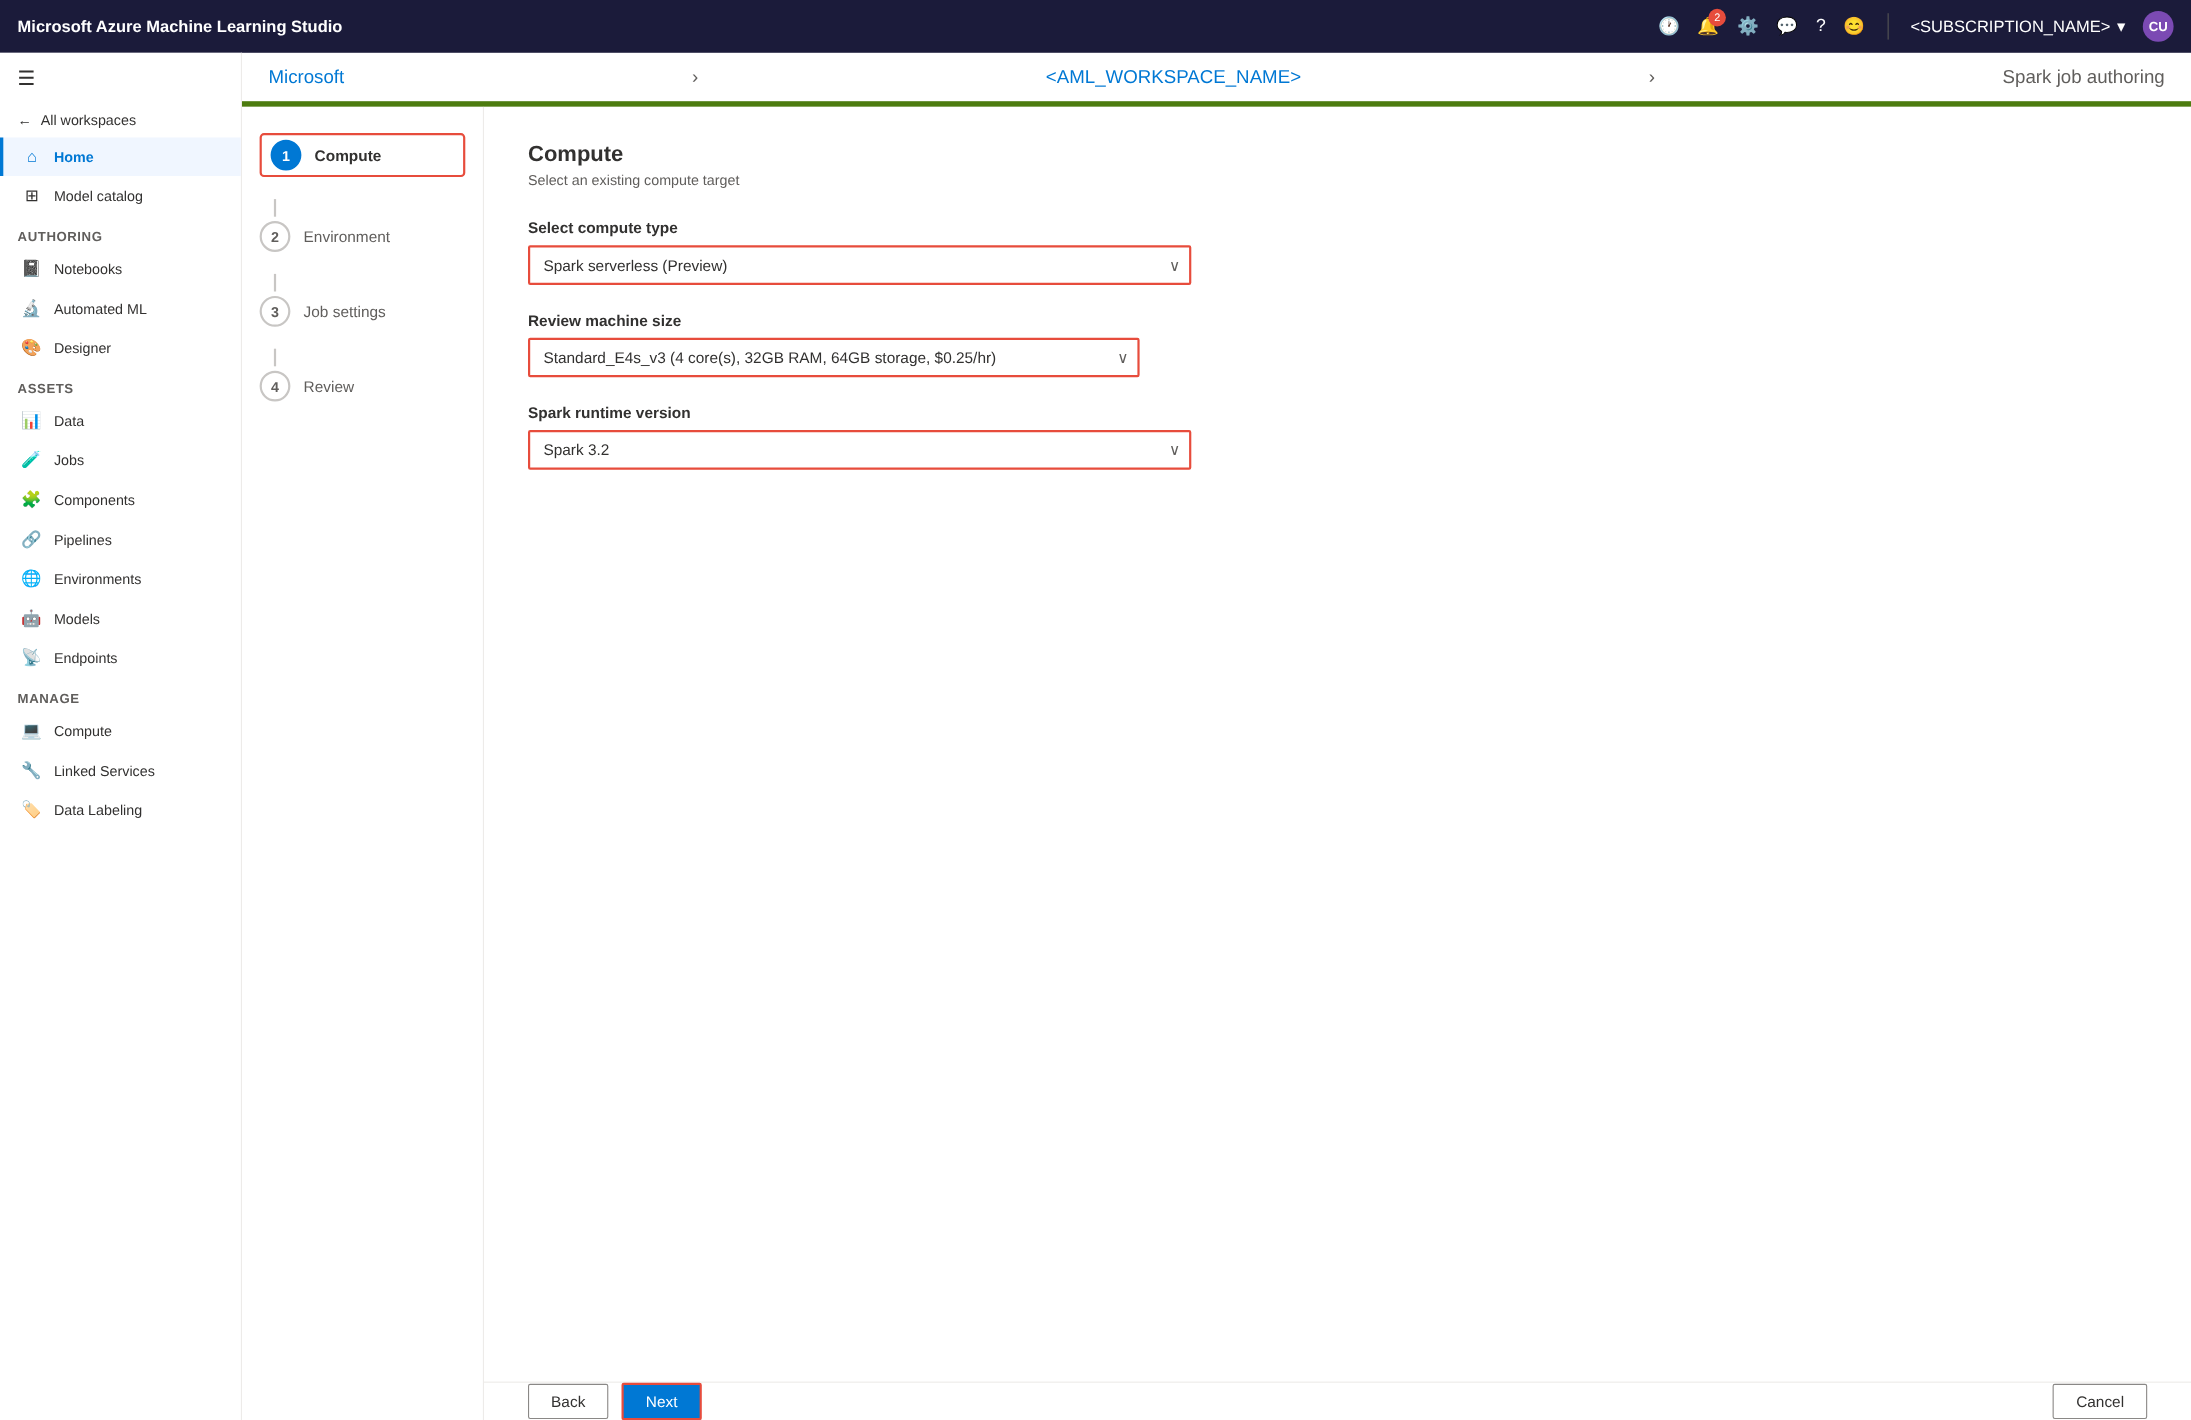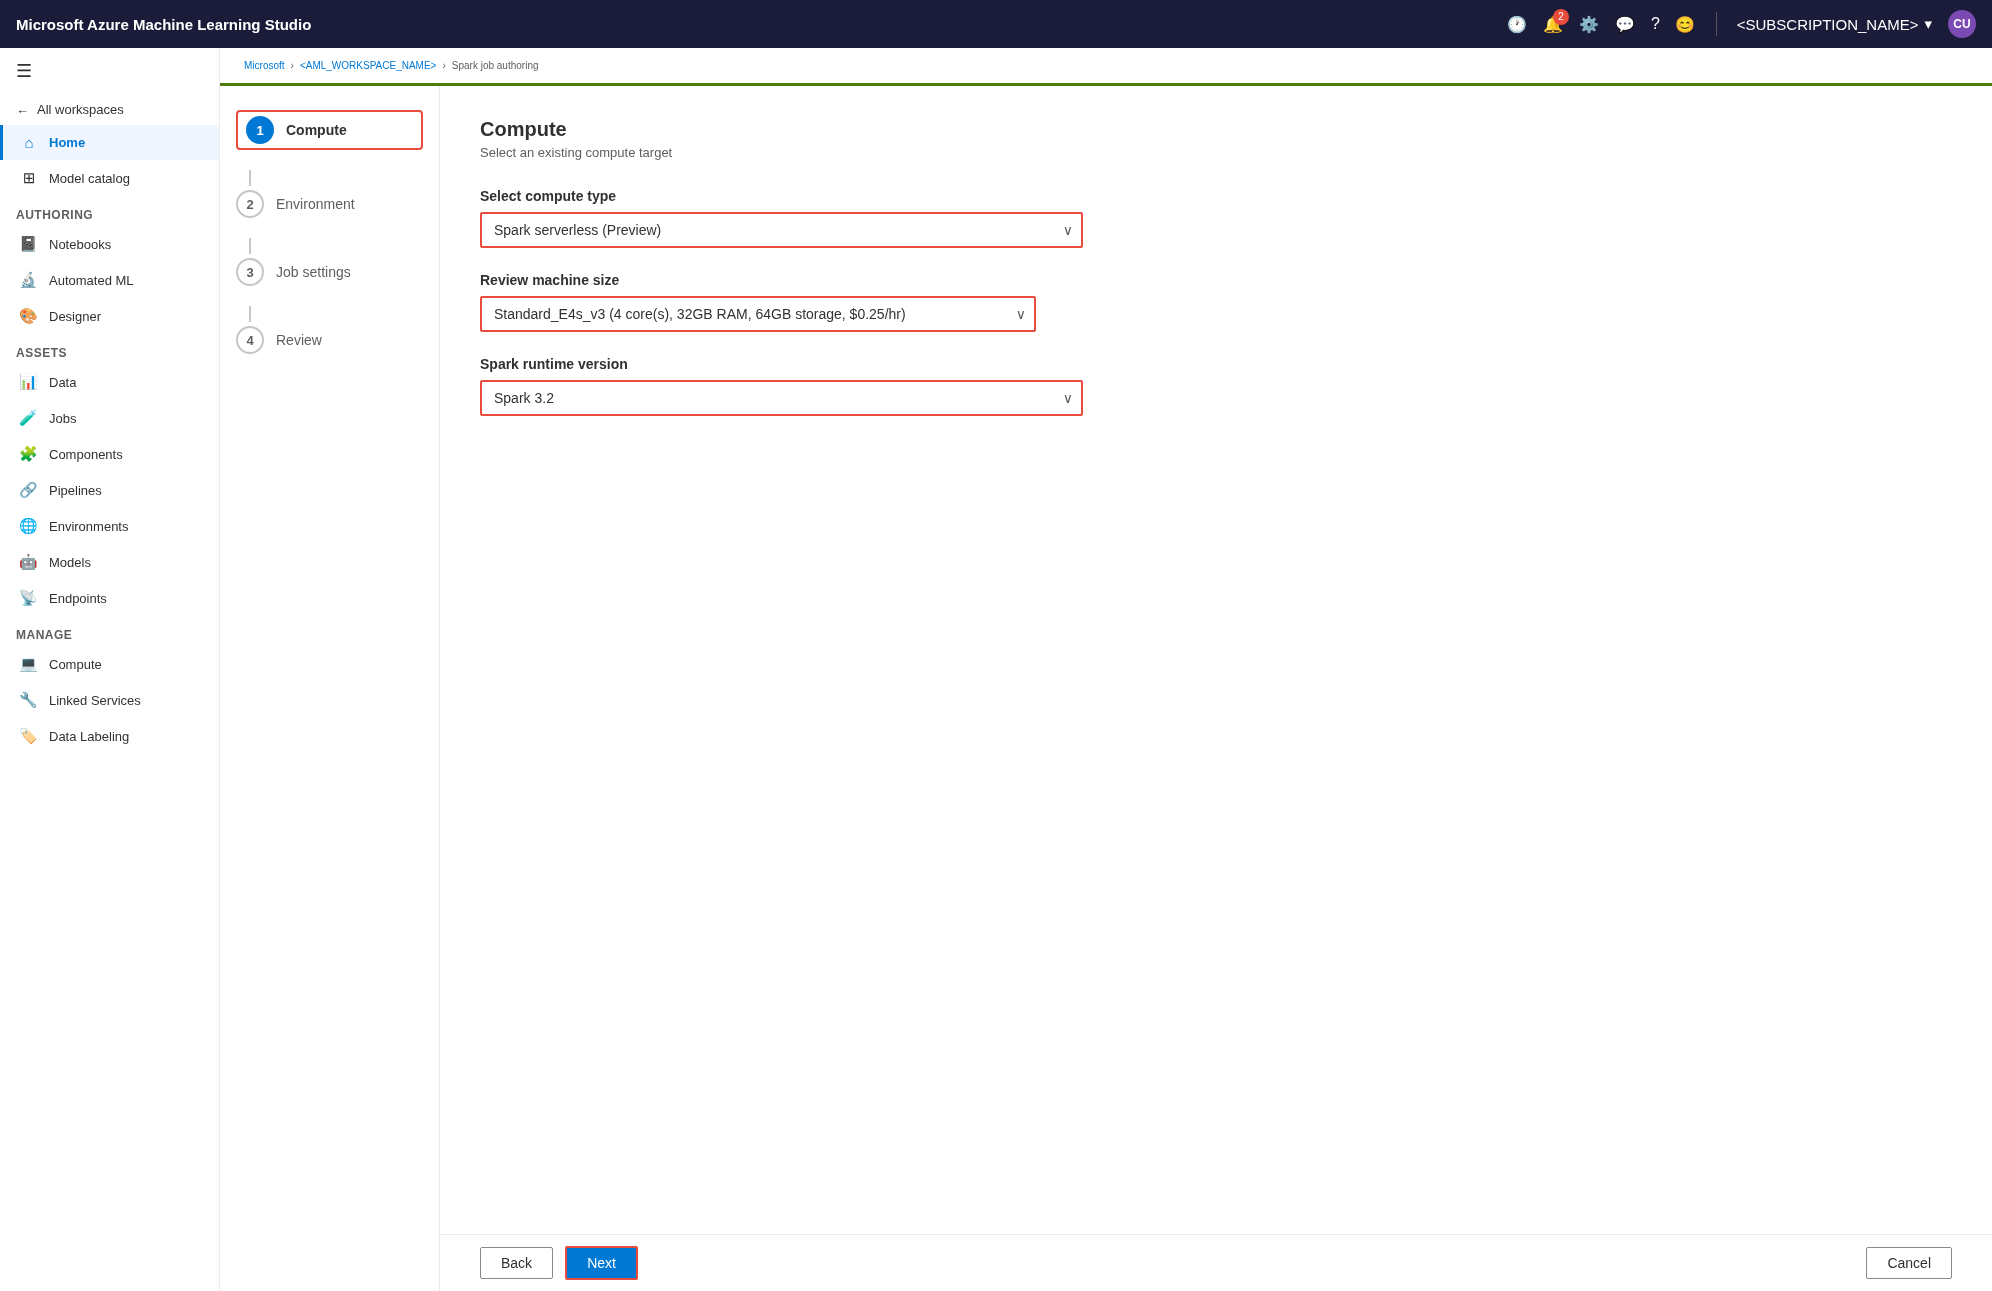--- a/index.html
+++ b/index.html
@@ -102,27 +102,28 @@
       text-transform: uppercase;
       letter-spacing: 0.5px;
     }
 
     
     .main { flex: 1; display: flex; flex-direction: column; overflow: hidden; }
 
     
     .breadcrumb {
       padding: 12px 24px;
-      font-size: 10px;
+      font-size: 17px;
       color: #605e5c;
       background: white;
-      border-bottom: 3px solid #4d7c0f;
+      border-bottom: 5px solid #4d7c0f;
       display: flex;
       align-items: center;
       gap: 6px;
+      justify-content: space-between;
     }
     .breadcrumb a { color: #0078d4; text-decoration: none; }
     .breadcrumb-sep { color: #605e5c; }
 
     
     .content-area { display: flex; flex: 1; overflow: hidden; }
 
     
     .wizard-sidebar {
       width: 220px;
@@ -212,21 +213,21 @@
       top: 50%;
       transform: translateY(-50%);
       pointer-events: none;
       color: #605e5c;
     }
 
     
     .bottom-bar {
       background: white;
       border-top: 1px solid #edebe9;
-      padding: 11px 40px;
+      padding: 0 40px;
       display: flex;
       align-items: center;
       gap: 12px;
     }
     .btn {
       padding: 7px 20px;
       font-size: 14px;
       border-radius: 2px;
       cursor: pointer;
       font-family: 'Segoe UI', sans-serif;

